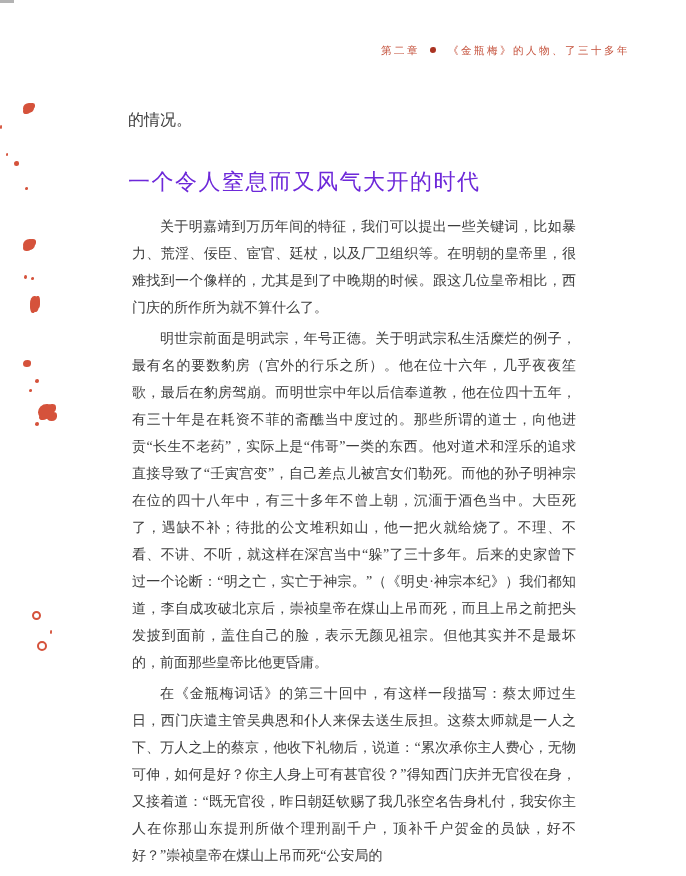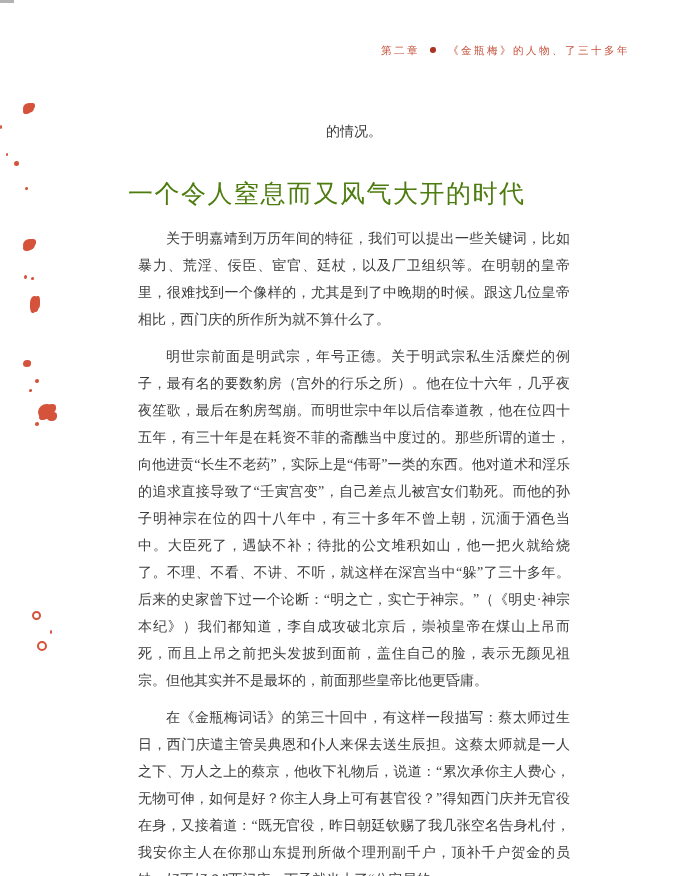--- a/index.html
+++ b/index.html
@@ -19,27 +19,27 @@
   .hdr-bullet{
     display:inline-block;width:6px;height:6px;background:#aa3322;border-radius:50% 40% 55% 45%;
     margin-right:12px;vertical-align:1px;
   }
 
   
   .body-text{
     position:absolute;left:128px;top:106px;width:452px;
     color:#3c3c3c;
   }
-  .carry{margin:12px;font-size:14px;line-height:27px;text-align:center;}
+  .carry{margin:0;font-size:16px;line-height:27px;}
   .section-title{
     margin:34px 0 16px 0;font-weight:400;
-    font-size:25px;line-height:30px;letter-spacing:1.5px;color:#4d7c0f;
+    font-size:22px;line-height:30px;letter-spacing:1.5px;color:#6d28d9;
   }
   .para{
-    margin:10px;font-size:14px;line-height:27px;
+    margin:4px;font-size:14px;line-height:27px;
     text-align:justify;text-indent:2em;
   }
 
   
   .footer{
     position:absolute;left:128px;top:851px;width:452px;text-align:center;
     font-size:10px;letter-spacing:9px;color:#dfa195;
   }
 
   
@@ -76,17 +76,17 @@
 
   <div class="header">
     <span class="chapter">第二章</span><span class="hdr-bullet"></span><span>《金瓶梅》的人物、了三十多年</span>
   </div>
 
   <div class="body-text">
     <p class="carry">的情况。</p>
     <h2 class="section-title">一个令人窒息而又风气大开的时代</h2>
     <p class="para">关于明嘉靖到万历年间的特征，我们可以提出一些关键词，比如暴力、荒淫、佞臣、宦官、廷杖，以及厂卫组织等。在明朝的皇帝里，很难找到一个像样的，尤其是到了中晚期的时候。跟这几位皇帝相比，西门庆的所作所为就不算什么了。</p>
     <p class="para">明世宗前面是明武宗，年号正德。关于明武宗私生活糜烂的例子，最有名的要数豹房（宫外的行乐之所）。他在位十六年，几乎夜夜笙歌，最后在豹房驾崩。而明世宗中年以后信奉道教，他在位四十五年，有三十年是在耗资不菲的斋醮当中度过的。那些所谓的道士，向他进贡“长生不老药”，实际上是“伟哥”一类的东西。他对道术和淫乐的追求直接导致了“壬寅宫变”，自己差点儿被宫女们勒死。而他的孙子明神宗在位的四十八年中，有三十多年不曾上朝，沉湎于酒色当中。大臣死了，遇缺不补；待批的公文堆积如山，他一把火就给烧了。不理、不看、不讲、不听，就这样在深宫当中“躲”了三十多年。后来的史家曾下过一个论断：“明之亡，实亡于神宗。”（《明史·神宗本纪》）我们都知道，李自成攻破北京后，崇祯皇帝在煤山上吊而死，而且上吊之前把头发披到面前，盖住自己的脸，表示无颜见祖宗。但他其实并不是最坏的，前面那些皇帝比他更昏庸。</p>
-    <p class="para">在《金瓶梅词话》的第三十回中，有这样一段描写：蔡太师过生日，西门庆遣主管吴典恩和仆人来保去送生辰担。这蔡太师就是一人之下、万人之上的蔡京，他收下礼物后，说道：“累次承你主人费心，无物可伸，如何是好？你主人身上可有甚官役？”得知西门庆并无官役在身，又接着道：“既无官役，昨日朝廷钦赐了我几张空名告身札付，我安你主人在你那山东提刑所做个理刑副千户，顶补千户贺金的员缺，好不好？”西门庆一下子就当上了“公安局的</p>
+    <p class="para">在《金瓶梅词话》的第三十回中，有这样一段描写：蔡太师过生日，西门庆遣主管吴典恩和仆人来保去送生辰担。这蔡太师就是一人之下、万人之上的蔡京，他收下礼物后，说道：“累次承你主人费心，无物可伸，如何是好？你主人身上可有甚官役？”得知西门庆并无官役在身，又接着道：“既无官役，昨日朝廷钦赐了我几张空名告身札付，我安你主人在你那山东提刑所做个理刑副千户，顶补千户贺金的员缺，好不好？”崇祯皇帝在煤山上吊而死“公安局的</p>
   </div>
 
 
 </div>
 
 </body></html>

